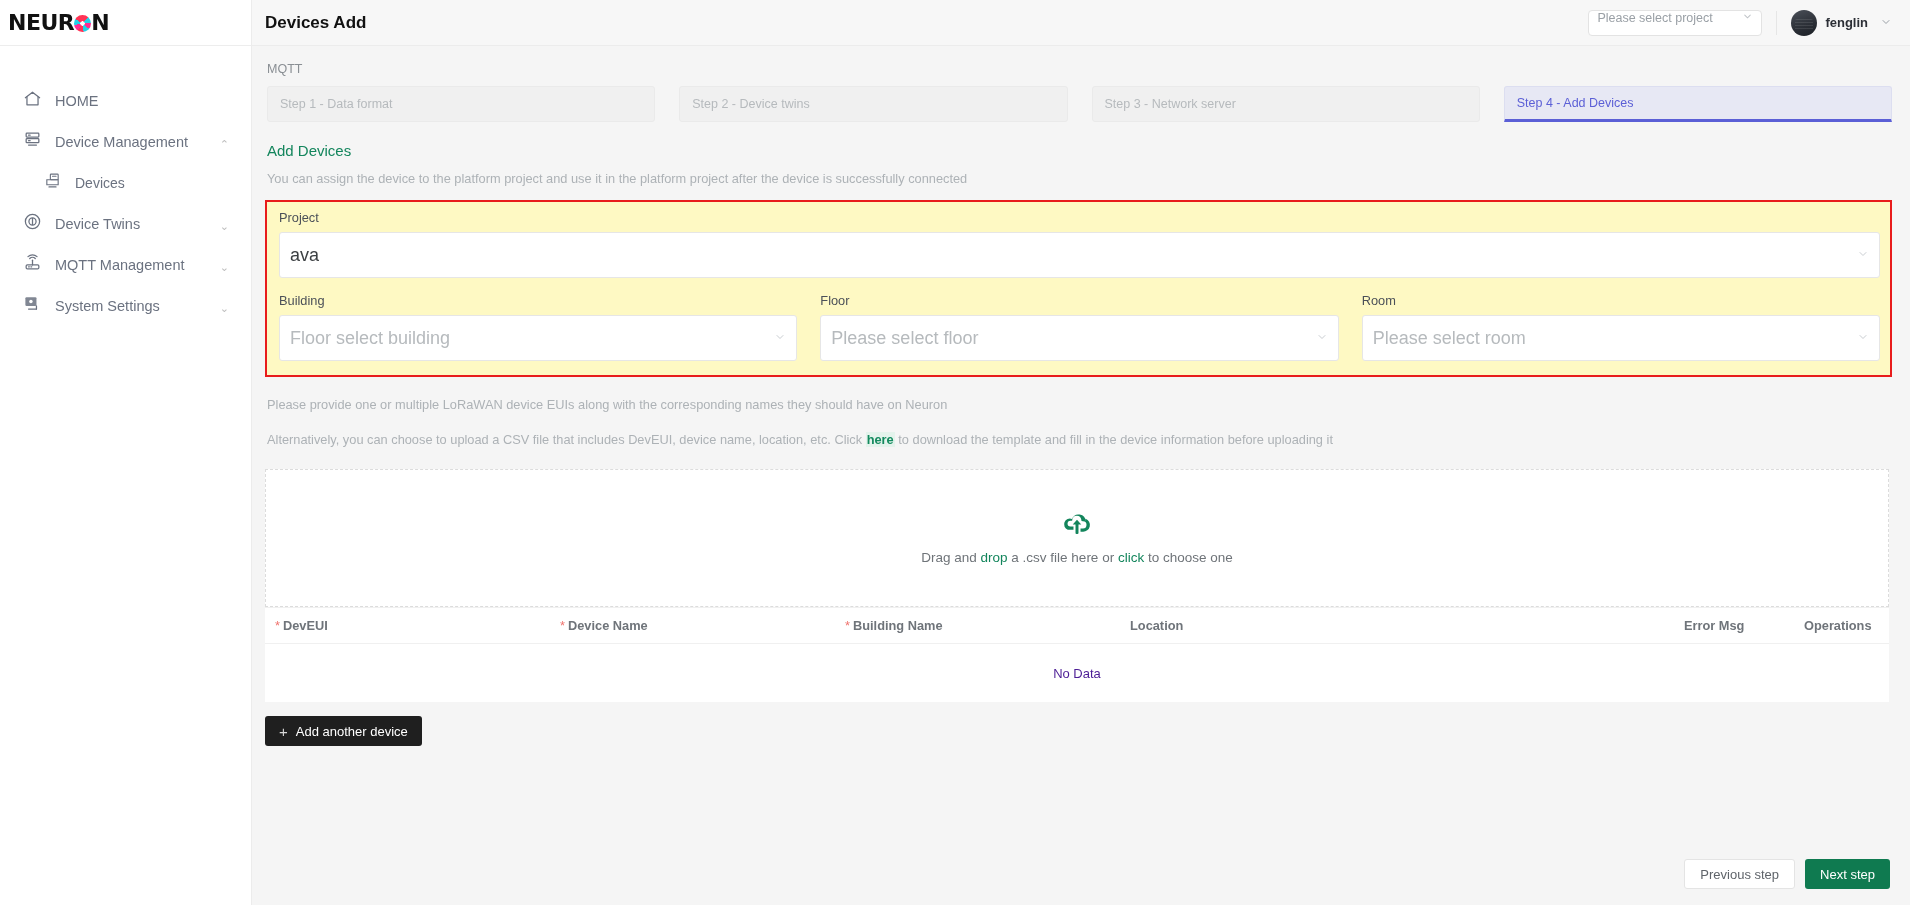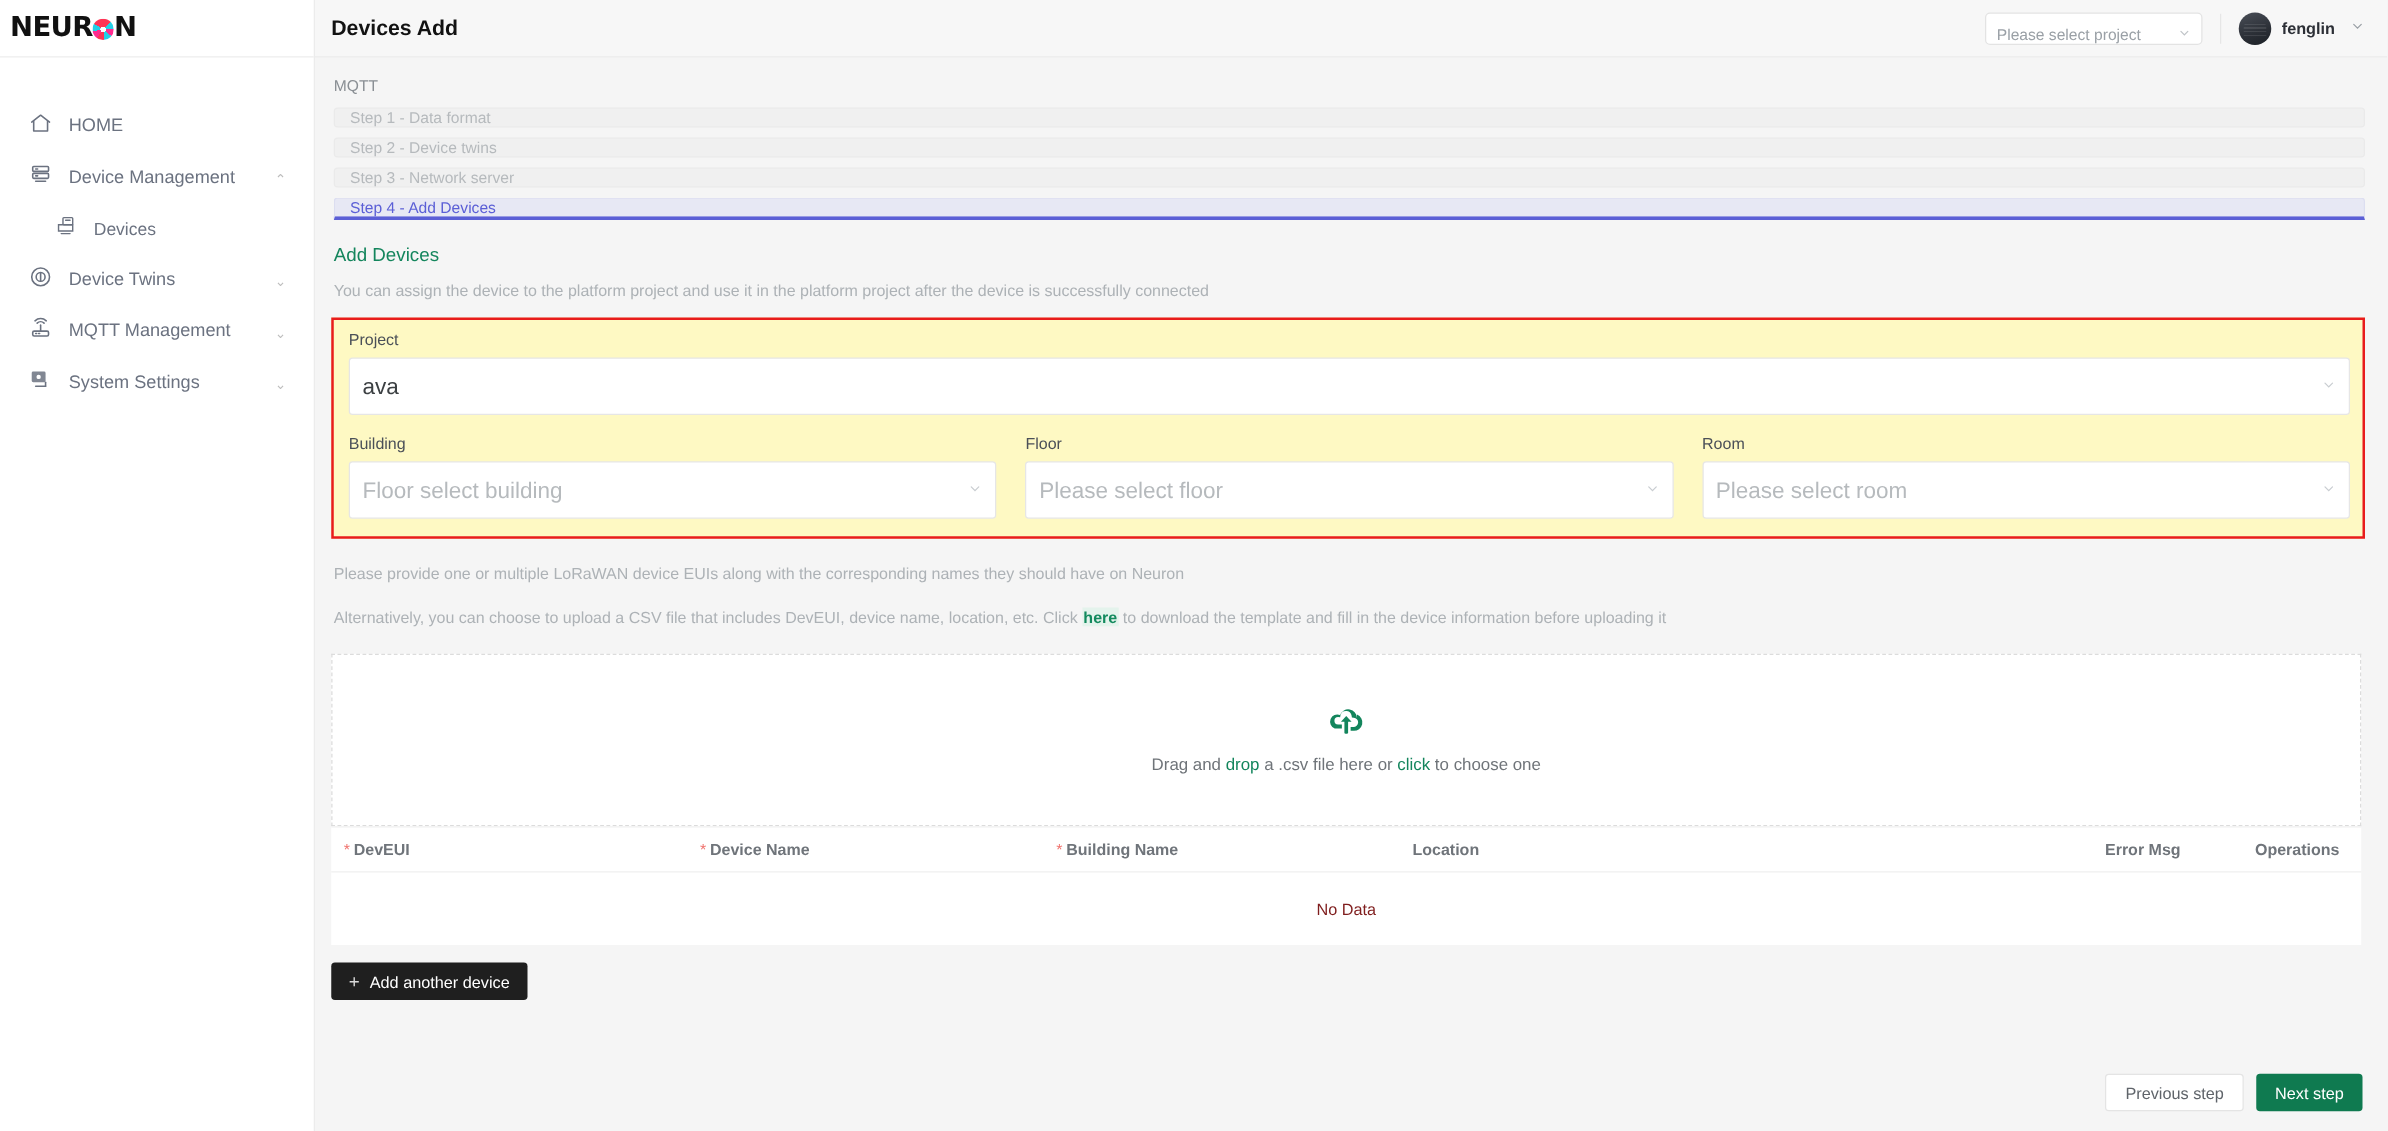--- a/index.html
+++ b/index.html
@@ -74,21 +74,21 @@
     display: flex; align-items: center;
     padding: 0 18px 0 13px;
   }
   .page-title { font-size: 17px; font-weight: bold; color: #121212; font-family: "Liberation Sans", sans-serif;}
   .topbar-right { margin-left: auto; display: flex; align-items: center; gap: 0px; }
   .project-select {
     width: 174px; height: 26px;
     background: #fff;
     border: 1px solid #e3e3e3;
     border-radius: 4px;
-    display: flex; align-items: flex-end;
+    display: flex; align-items: flex-start;
     padding: 0 8px;
     font-size: 12.5px; color: #9aa0a6;
     cursor: pointer;
   }
   .project-select .chev { margin-left: auto; color: #c0c4c8; font-size: 10px; }
   .divider-v { width: 1px; height: 24px; background: #e6e6e6; margin: 0 14px; }
   .user { display: flex; align-items: center; cursor: pointer; }
   .avatar {
     width: 26px; height: 26px; border-radius: 50%;
     background: linear-gradient(160deg,#4a4f58 0%,#2b2f36 60%,#1c2026 100%);
@@ -100,21 +100,21 @@
     background: repeating-linear-gradient(180deg, rgba(255,255,255,.10) 0 1px, transparent 1px 3px);
     border-radius:2px;
   }
   .user-name { font-size: 13px; font-weight: bold; color: #2c2f36; }
   .user .chev { color: #9aa0a6; font-size: 11px; margin-left: 12px; }
 
   
   .content { flex: 1 1 auto; overflow: hidden; padding: 0 18px 0 10px; position: relative; }
   .crumb { font-size: 12.5px; color: #8a8f94; padding: 16px 0 10px 5px; }
 
-  .steps { display: flex; gap: 8px; padding-left: 5px; flex-direction: column; }
+  .steps { display: flex; gap: 24px; padding-left: 5px; }
   .step {
     flex: 1 1 0;
     height: 36px;
     background: #f0f0f0;
     border: 1px solid #eaeaea;
     border-radius: 3px;
     display: flex; align-items: center;
     padding-left: 12px;
     font-size: 12.5px; color: #b6babd;
     cursor: pointer;
@@ -183,21 +183,21 @@
   .thead .req { color: #f0736e; margin-right: 3px; font-weight: normal; }
   .th { padding-left: 10px; }
   .th-deveui   { flex: 0 0 285px; }
   .th-devname  { flex: 0 0 285px; }
   .th-building { flex: 0 0 285px; }
   .th-loc      { flex: 1 1 auto; }
   .th-err      { flex: 0 0 120px; }
   .th-ops      { flex: 0 0 95px; }
   .tbody-empty {
     height: 58px; display: flex; align-items: center; justify-content: center;
-    font-size: 13px; color: #7f1d1d;
+    font-size: 13px; color: #4c1d95;
   }
 
   .btn-add {
     margin: 14px 0 0 3px;
     display: inline-flex; align-items: center; gap: 8px;
     height: 30px; padding: 0 14px;
     background: #1f1f1f; color: #fff;
     border: none; border-radius: 3px;
     font-size: 13px; cursor: pointer;
     font-family: "Liberation Sans", sans-serif;

